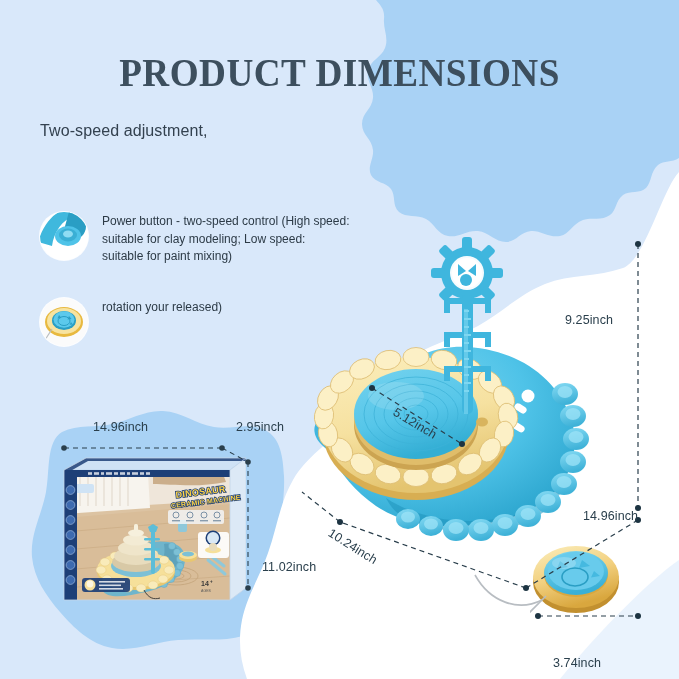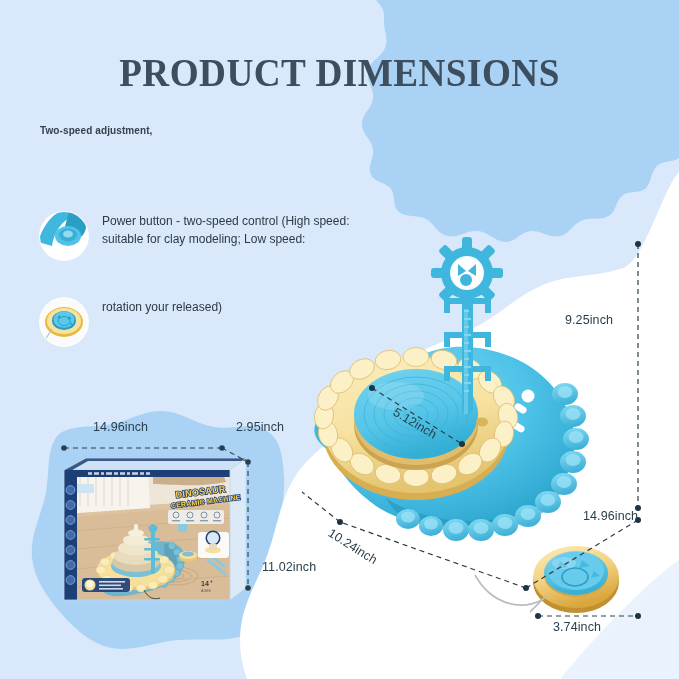--- a/index.html
+++ b/index.html
@@ -22,24 +22,24 @@
     font-family:"Liberation Serif", serif;
     font-weight:bold;
     font-size:40px;
     letter-spacing:0.5px;
     color:#3d4f5e;
     transform:scaleX(0.93);
     white-space:nowrap;
   }
   #subtitle {
     position:absolute; left:40px; top:120px;
-    font-size:10px;
+    font-size:16px;
     line-height:21px;
     color:#33414f;
-    font-weight:700;
+    font-weight:400;
     letter-spacing:0.1px;
   }
 
   
   .feature { position:absolute; z-index:7; }
   .feature .thumb {
     position:absolute; left:0; top:0;
     width:48px; height:48px; border-radius:50%;
     overflow:hidden; background:#fff;
     box-shadow:0 0 0 1px rgba(255,255,255,0.9);
@@ -128,20 +128,21 @@
       <path d="M 30 -4 C 40 -2 46 6 46 14 C 46 22 40 28 32 28 L 24 18 Z" fill="#2a9ec4"></path>
       <ellipse cx="28" cy="24" rx="13" ry="10" fill="#4fc3e8"></ellipse>
       <ellipse cx="28" cy="23" rx="9" ry="6.5" fill="#2a9ec4" opacity="0.55"></ellipse>
       <ellipse cx="28" cy="22" rx="5" ry="3.5" fill="#8fdcf3"></ellipse>
       <path d="M 0 34 C 10 38 26 40 48 38 L 48 48 L 0 48 Z" fill="#ffffff"></path>
     </svg>
   </div>
   <div class="ftext">
     <div>Power button - two-speed control (High speed:</div>
     <div>suitable for clay modeling; Low speed:</div>
+    <div> suitable for paint mixing)</div>
   </div>
 </div>
 
 <div class="feature" style="left:40px; top:298px; width:300px;">
   <div class="thumb">
     <svg viewBox="0 0 48 48" width="48" height="48">
       <rect x="0" y="0" width="48" height="48" fill="#fbfbfb"></rect>
       <ellipse cx="24" cy="24" rx="19" ry="15" fill="#e8b93f"></ellipse>
       <ellipse cx="24" cy="23" rx="17" ry="13" fill="#f7e3a0"></ellipse>
       <ellipse cx="24" cy="22.5" rx="12" ry="9.5" fill="#2a9ec4"></ellipse>
@@ -613,13 +614,13 @@
   </g>
   <ellipse cx="34" cy="25" rx="12" ry="6" fill="#ffffff" opacity="0.22"></ellipse>
   <path d="M 16 58 C 8 66 2 72 -4 78" stroke="#b8bdc2" stroke-width="1.6" fill="none"></path>
 </svg>
 
 <svg class="dash-line" style="left:520px; top:608px; width:140px; height:20px;" viewBox="0 0 140 20" width="140" height="20">
   <path d="M 18 8 L 118 8" stroke="#2a3f4c" stroke-width="1.2" stroke-dasharray="5,4" fill="none"></path>
   <circle cx="18" cy="8" r="3" fill="#1d3442"></circle>
   <circle cx="118" cy="8" r="3" fill="#1d3442"></circle>
 </svg>
-<div class="dim" style="left:553px; top:620px;">3.74inch</div>
+<div class="dim" style="left:553px; top:656px;">3.74inch</div>
 
 </body></html>

